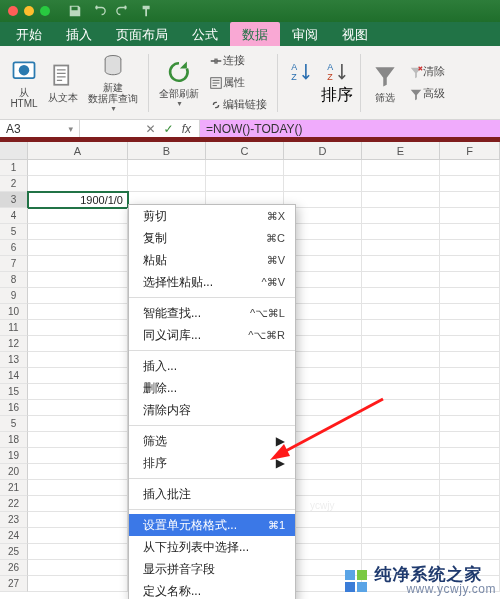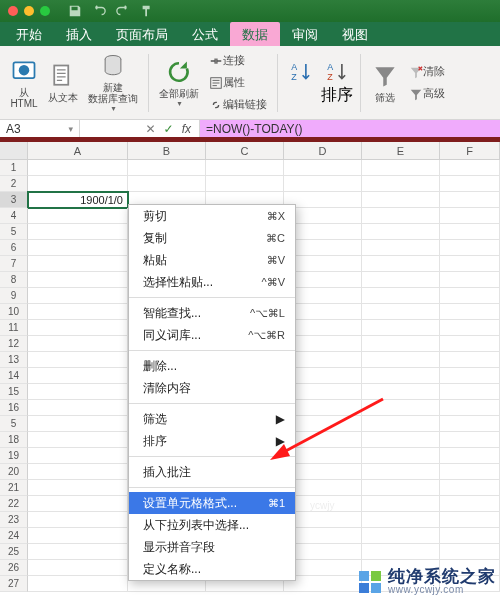--- a/index.html
+++ b/index.html
@@ -63,21 +63,21 @@
   .mi.hl .sc{color:#fff;}
 
   
   .redarrow { position:absolute; left:268px; top:394px; width:120px; height:70px; z-index:60; pointer-events:none;}
 
   
   .wmk { position:absolute; right:4px; bottom:4px; display:flex; align-items:center; gap:6px; z-index:70;}
   .wmk-logo { width:24px; height:24px; }
   .wmk-txt { display:flex; flex-direction:column; line-height:1; }
   .wmk-main { font-size:17px; font-weight:700; color:#1f3a6e; letter-spacing:1px;}
-  .wmk-sub { font-size:10px; color:#7a8aa8; letter-spacing:.5px;}
+  .wmk-sub { font-size:12px; color:#7a8aa8; letter-spacing:.5px;margin-left:32px;}
   .faint { position:absolute; left:310px; top:500px; font-size:10px; color:rgba(0,0,0,.08); z-index:40;}
 </style>
 </head>
 <body>
 
 <div class="titlebar">
   <div class="tl-dot tl-close"></div>
   <div class="tl-dot tl-min"></div>
   <div class="tl-dot tl-max"></div>
   <div class="qat">
@@ -504,20 +504,24 @@
     <div class="mi">
       <span class="lab">智能查找...</span>
       <span class="sc">^⌥⌘L</span>
     </div>
     <div class="mi">
       <span class="lab">同义词库...</span>
       <span class="sc">^⌥⌘R</span>
     </div>
     <div class="msep"></div>
     <div class="mi">
+      <span class="lab">插入...</span>
+      <span class="sc"></span>
+    </div>
+    <div class="mi">
       <span class="lab">删除...</span>
       <span class="sc"></span>
     </div>
     <div class="mi">
       <span class="lab">清除内容</span>
       <span class="sc"></span>
     </div>
     <div class="msep"></div>
     <div class="mi">
       <span class="lab">筛选</span>

